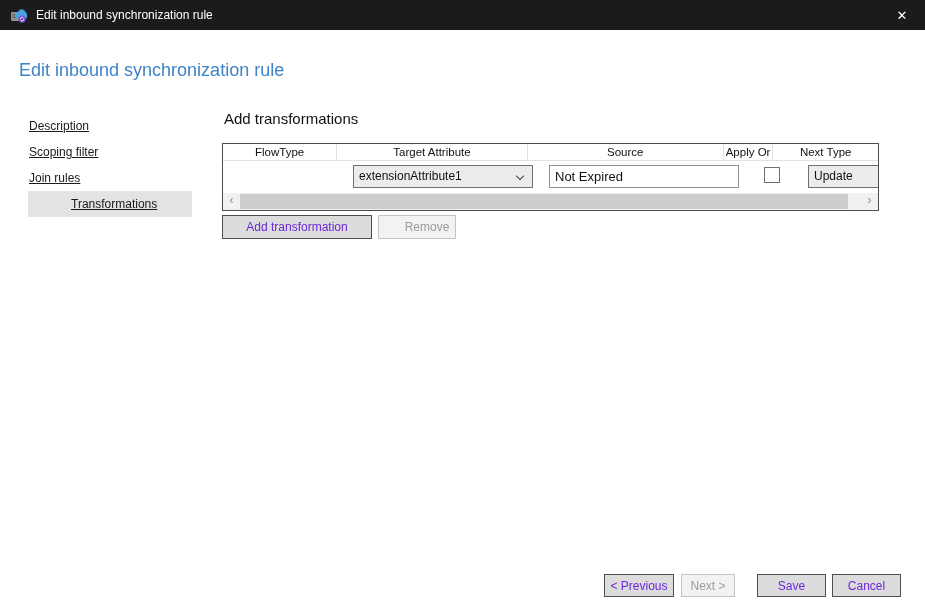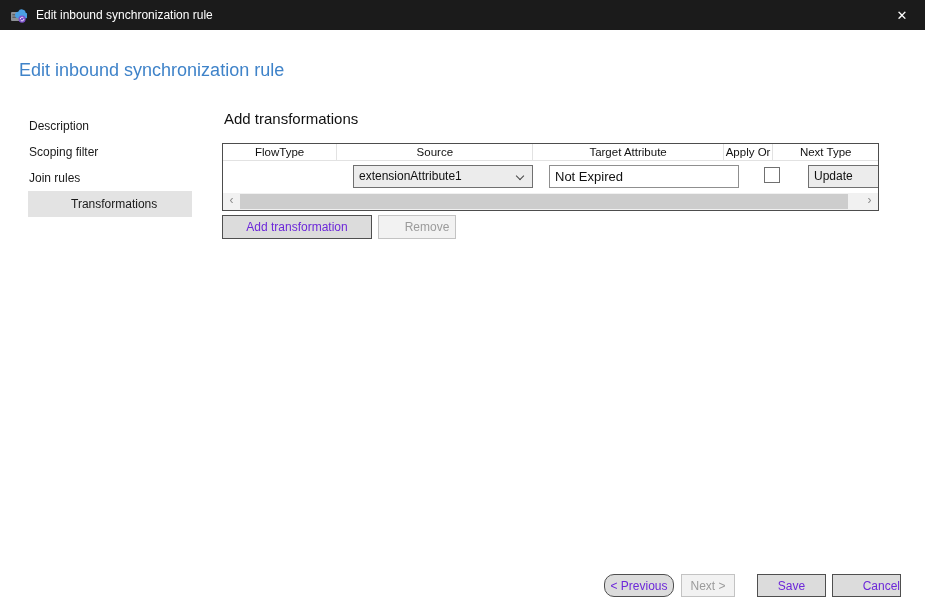--- a/index.html
+++ b/index.html
@@ -22,21 +22,21 @@
     position:absolute; right:0; top:0; width:46px; height:30px;
     display:flex; align-items:center; justify-content:center;
     color:#ffffff; font-size:13px; cursor:default;
   }
   
   .page-heading {
     position:absolute; left:19px; top:60px;
     font-size:18px; font-weight:400; color:#3f83c9;
   }
   
-  .sidebar { position:absolute; left:28px; top:113px; width:164px; }
+  .sidebar { position:absolute; left:28px; top:113px; width:164px;text-decoration:underline; }
   .side-item {
     height:26px; line-height:26px; font-size:12px; color:#1a1a1a;
     padding-left:1px; cursor:default;
   }
   .side-item.active { background:#e3e3e3;padding-left:43px; }
   
   .section-heading {
     position:absolute; left:224px; top:110px;
     font-size:15px; color:#111;
   }
@@ -89,24 +89,24 @@
   
   .btn {
     position:absolute; height:24px; font-family:"Liberation Sans",sans-serif;
     font-size:12px; color:#6d28d9; background:#dcdcdc; border:1px solid #4f4f4f;
     cursor:default; text-align:center;
   }
   .btn:disabled, .btn.disabled { background:#f2f2f2; border:1px solid #c3c3c3; color:#9b9b9b; }
   .btn-add    { left:222px; top:215px; width:150px; }
   .btn-remove { left:378px; top:215px; width:78px;padding-left:20px; }
   
-  .btn-previous { left:604px; top:574px; width:70px; height:23px;border-radius:10px; }
+  .btn-previous { left:604px; top:574px; width:70px; height:23px; }
   .btn-next     { left:681px; top:574px; width:54px; height:23px; }
   .btn-save     { left:757px; top:574px; width:69px; height:23px; }
-  .btn-cancel   { left:832px; top:574px; width:69px; height:23px;text-align:right; }
+  .btn-cancel   { left:832px; top:574px; width:69px; height:23px; }
 </style>
 </head>
 <body>
 
 <div class="titlebar">
   <svg class="app-icon" viewBox="0 0 17 17">
     <rect x="1" y="5" width="10" height="9" rx="1" fill="#8d9196"></rect>
     <rect x="2.4" y="7" width="7.2" height="1.4" fill="#5d6166"></rect>
     <rect x="2.4" y="9.6" width="7.2" height="1.4" fill="#5d6166"></rect>
     <path d="M5 8 a3.4 3.4 0 0 1 3.2-3.3 a4 4 0 0 1 7.6 1.2 a2.7 2.7 0 0 1-.3 5.4 l-7.3 0 a3.3 3.3 0 0 1-3.2-3.3z" fill="#4a9fe3"></path>
@@ -124,22 +124,22 @@
   <div class="side-item">Scoping filter</div>
   <div class="side-item">Join rules</div>
   <div class="side-item active">Transformations</div>
 </div>
 
 <div class="section-heading">Add transformations</div>
 
 <div class="grid">
   <div class="grid-header">
     <div class="gh-cell gh-flowtype">FlowType</div>
+    <div class="gh-cell gh-target">Target Attribute</div>
     <div class="gh-cell gh-source">Source</div>
-    <div class="gh-cell gh-target">Target Attribute</div>
     <div class="gh-cell gh-applyor">Apply Or</div>
     <div class="gh-cell gh-merge">Next Type</div>
   </div>
 
   <div class="grid-row">
     <div class="combo combo-target">
       <span>extensionAttribute1</span>
       <span class="chevron"></span>
     </div>
     <input class="source-input" type="text" value="Not Expired" style="">

